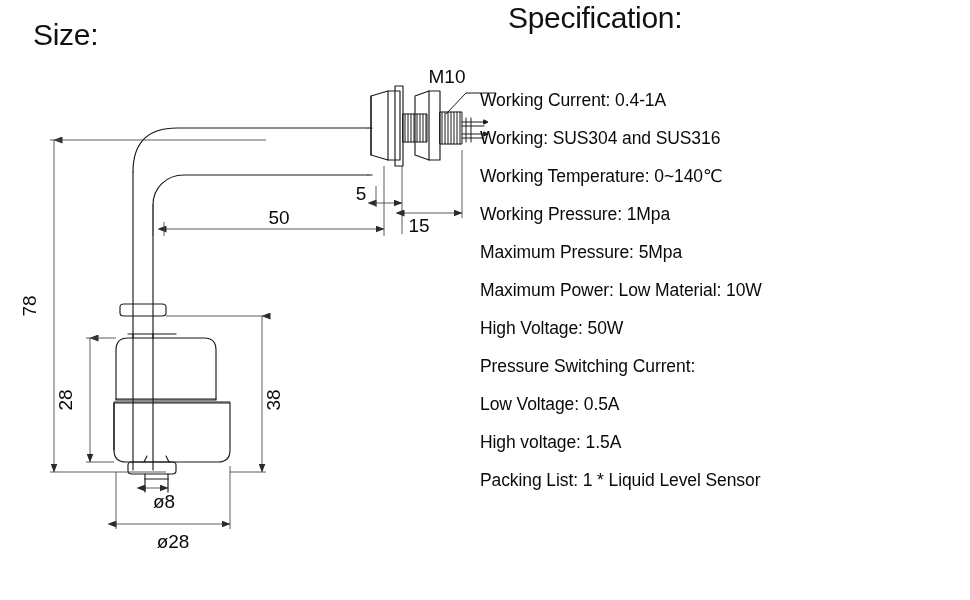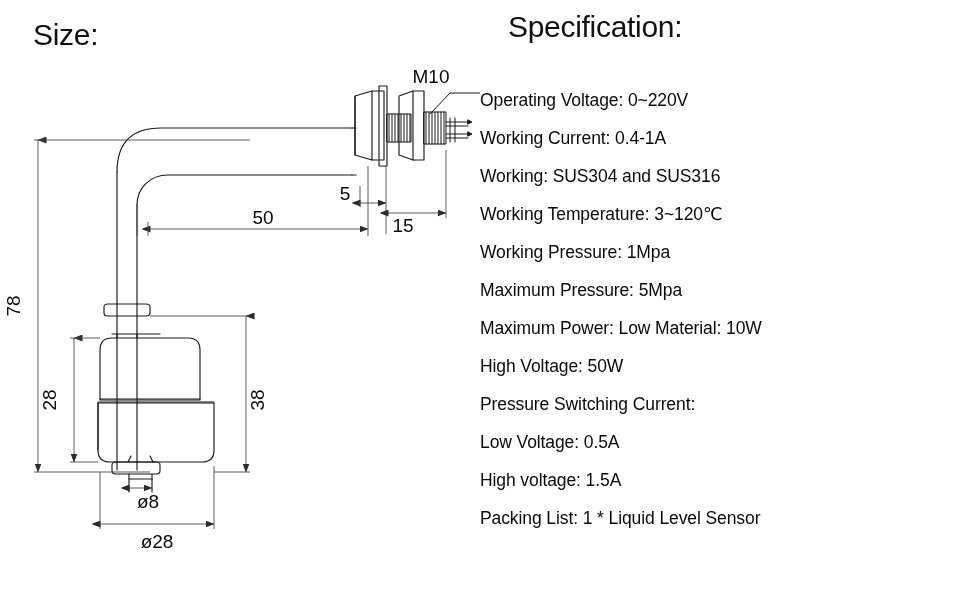--- a/index.html
+++ b/index.html
@@ -19,26 +19,26 @@
   
   .heading {
     position: absolute;
     font-size: 30px;
     font-weight: 400;
     letter-spacing: -0.3px;
     color: #111;
     white-space: nowrap;
   }
   #size-heading     { left: 33px; top: 18px; }
-  #spec-heading     { left: 508px; top: 10px; }
+  #spec-heading     { left: 508px; top: 1px; }
 
   
   #drawing-panel {
     position: absolute;
-    left: 0; top: 0;
+    left: 16px; top: 0;
     width: 480px; height: 600px; text-align: right;
   }
   #drawing-svg { display: block; }
 
   
   #spec-list {
     position: absolute;
     left: 480px; top: 82px;
     width: 490px;
   }
@@ -242,24 +242,23 @@
       <text x="56" y="400" text-anchor="middle" transform="rotate(-90 56 400)">28</text>
 
       <text x="148" y="508" text-anchor="middle">ø8</text>
 
       <text x="157" y="548" text-anchor="middle">ø28</text>
     </g>
   </svg>
 </div>
 
 <div id="spec-list">
-  <div class="spec-line">Operating Voltage: 0~220V</div>
   <div class="spec-line">Working Current: 0.4-1A</div>
   <div class="spec-line">Working: SUS304 and SUS316</div>
-  <div class="spec-line">Working Temperature: 3~120℃</div>
+  <div class="spec-line">Working Temperature: 0~140℃</div>
   <div class="spec-line">Working Pressure: 1Mpa</div>
   <div class="spec-line">Maximum Pressure: 5Mpa</div>
   <div class="spec-line">Maximum Power: Low Material: 10W</div>
   <div class="spec-line">High Voltage: 50W</div>
   <div class="spec-line">Pressure Switching Current:</div>
   <div class="spec-line">Low Voltage: 0.5A</div>
   <div class="spec-line">High voltage: 1.5A</div>
   <div class="spec-line">Packing List: 1 * Liquid Level Sensor</div>
 </div>
 

